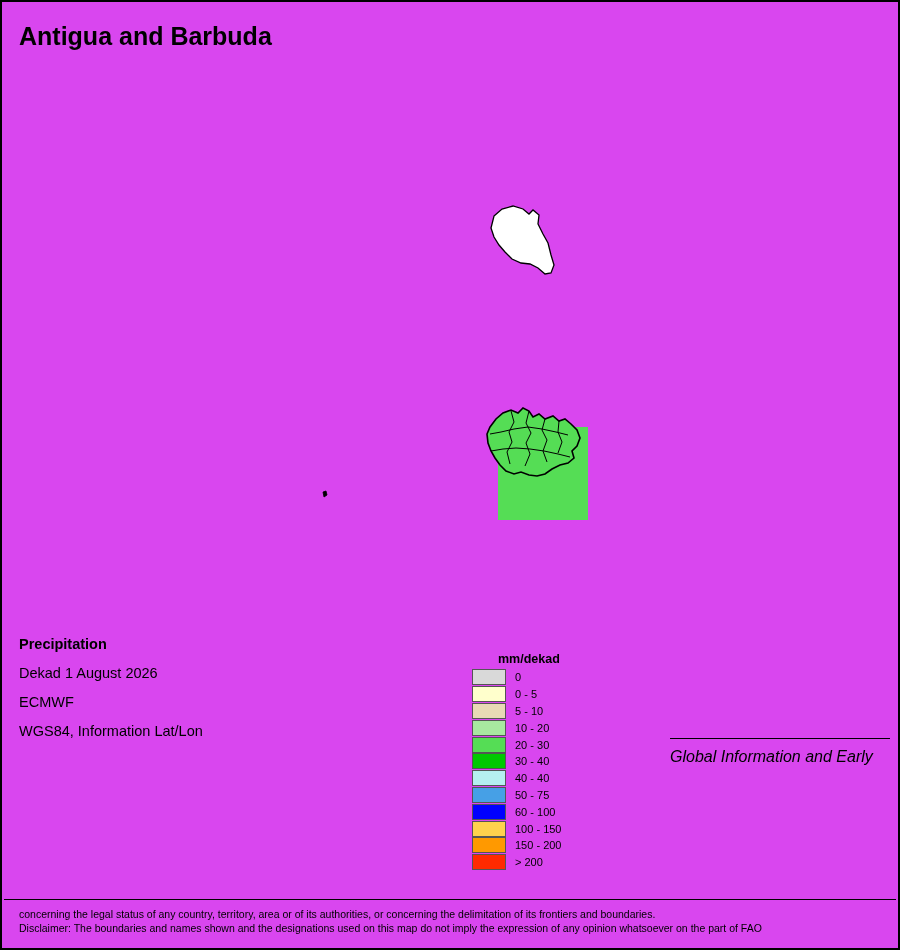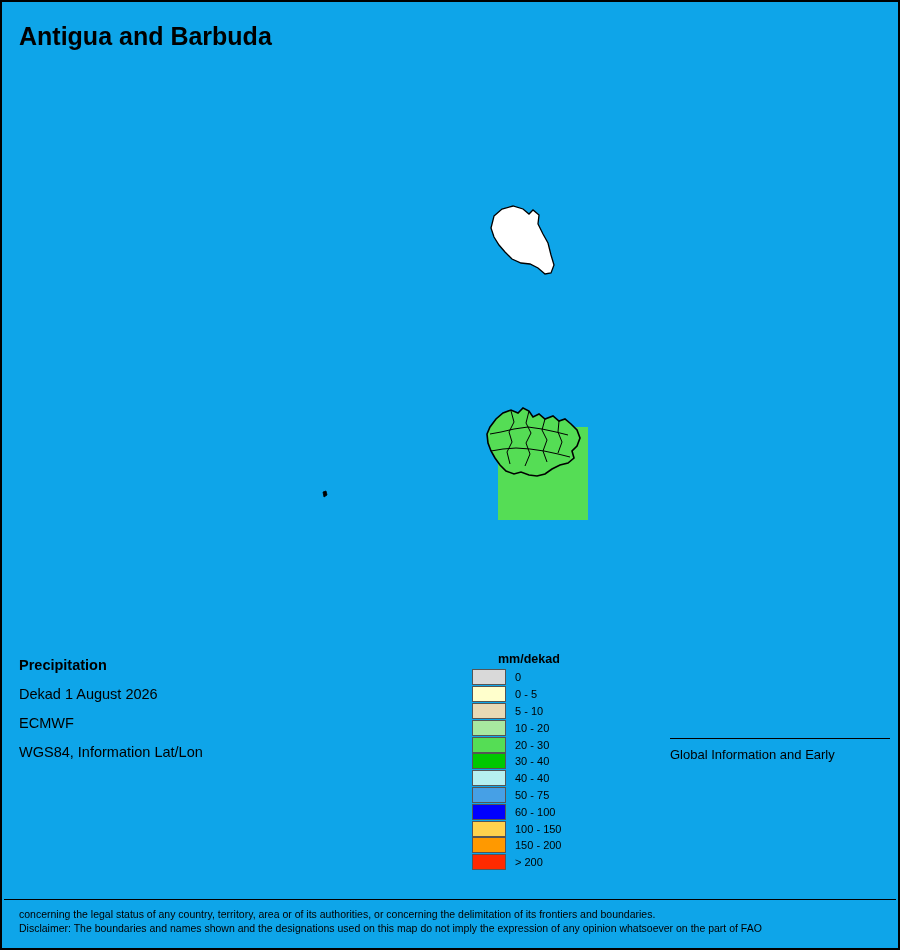--- a/index.html
+++ b/index.html
@@ -7,21 +7,21 @@
     padding: 0;
     background: #ffffff;
   }
   body {
     font-family: "Liberation Sans", sans-serif;
   }
   #page {
     position: relative;
     width: 900px;
     height: 950px;
-    background: #0ea5e9;
+    background: #d946ef;
     border: 2px solid #000000;
     box-sizing: border-box;
     overflow: hidden;
   }
   #map-title {
     position: absolute;
     left: 17px;
     top: 20px;
     font-size: 25px;
     font-weight: bold;
@@ -64,21 +64,21 @@
   .legend-label {
     font-size: 11px;
     color: #000000;
     margin-left: 9px;
     white-space: nowrap;
   }
   
   #meta {
     position: absolute;
     left: 17px;
-    top: 655px;
+    top: 634px;
     width: 330px;
   }
   #meta .meta-line {
     font-size: 14.5px;
     color: #000000;
     margin-bottom: 13px;
     white-space: nowrap;
   }
   #meta .meta-line.bold {
     font-weight: bold;
@@ -106,23 +106,24 @@
     line-height: 1.32;
     color: #000000;
   }
   #fao-rule {
     margin-top: 8px;
     border-top: 1.5px solid #000000;
     width: 220px;
   }
   #fao-sub {
     margin-top: 7px;
-    font-size: 13px;
+    font-size: 16px;
     line-height: 1.35;
     color: #000000;
+    font-style: italic;
   }
   
   #disclaimer {
     position: absolute;
     left: 17px;
     top: 905px;
     width: 860px;
     font-size: 10.5px;
     line-height: 1.35;
     color: #000000;

